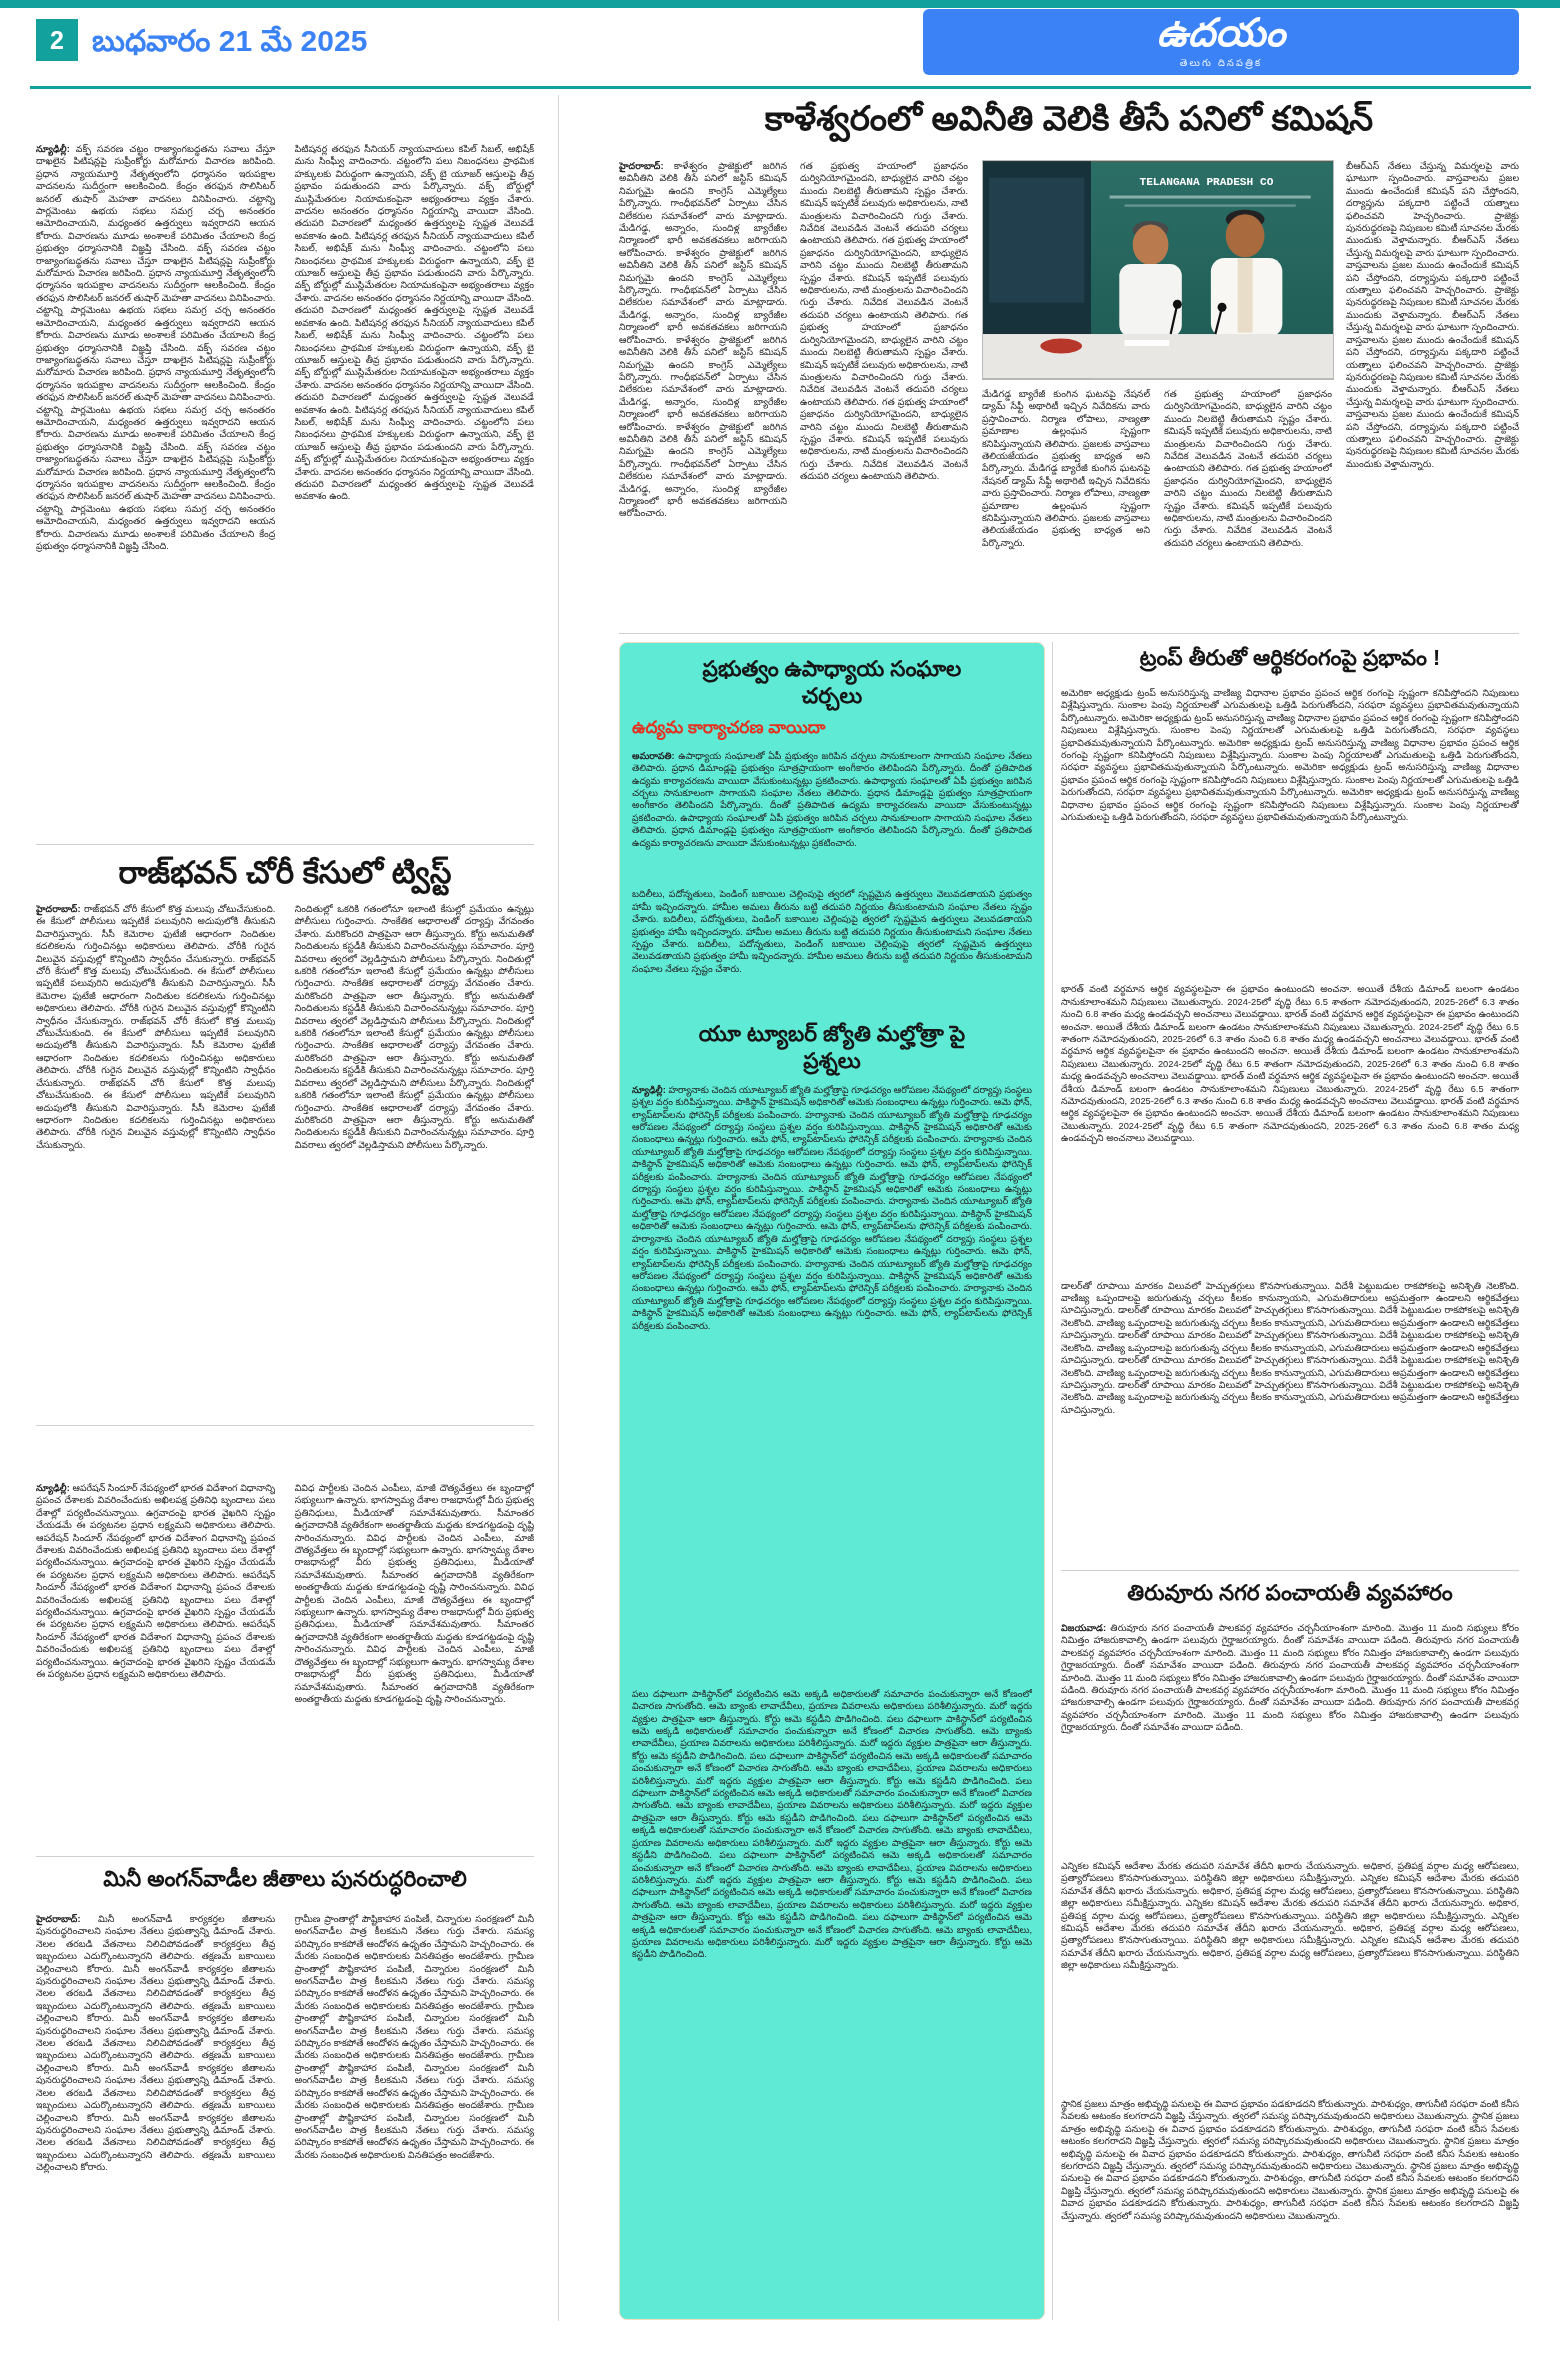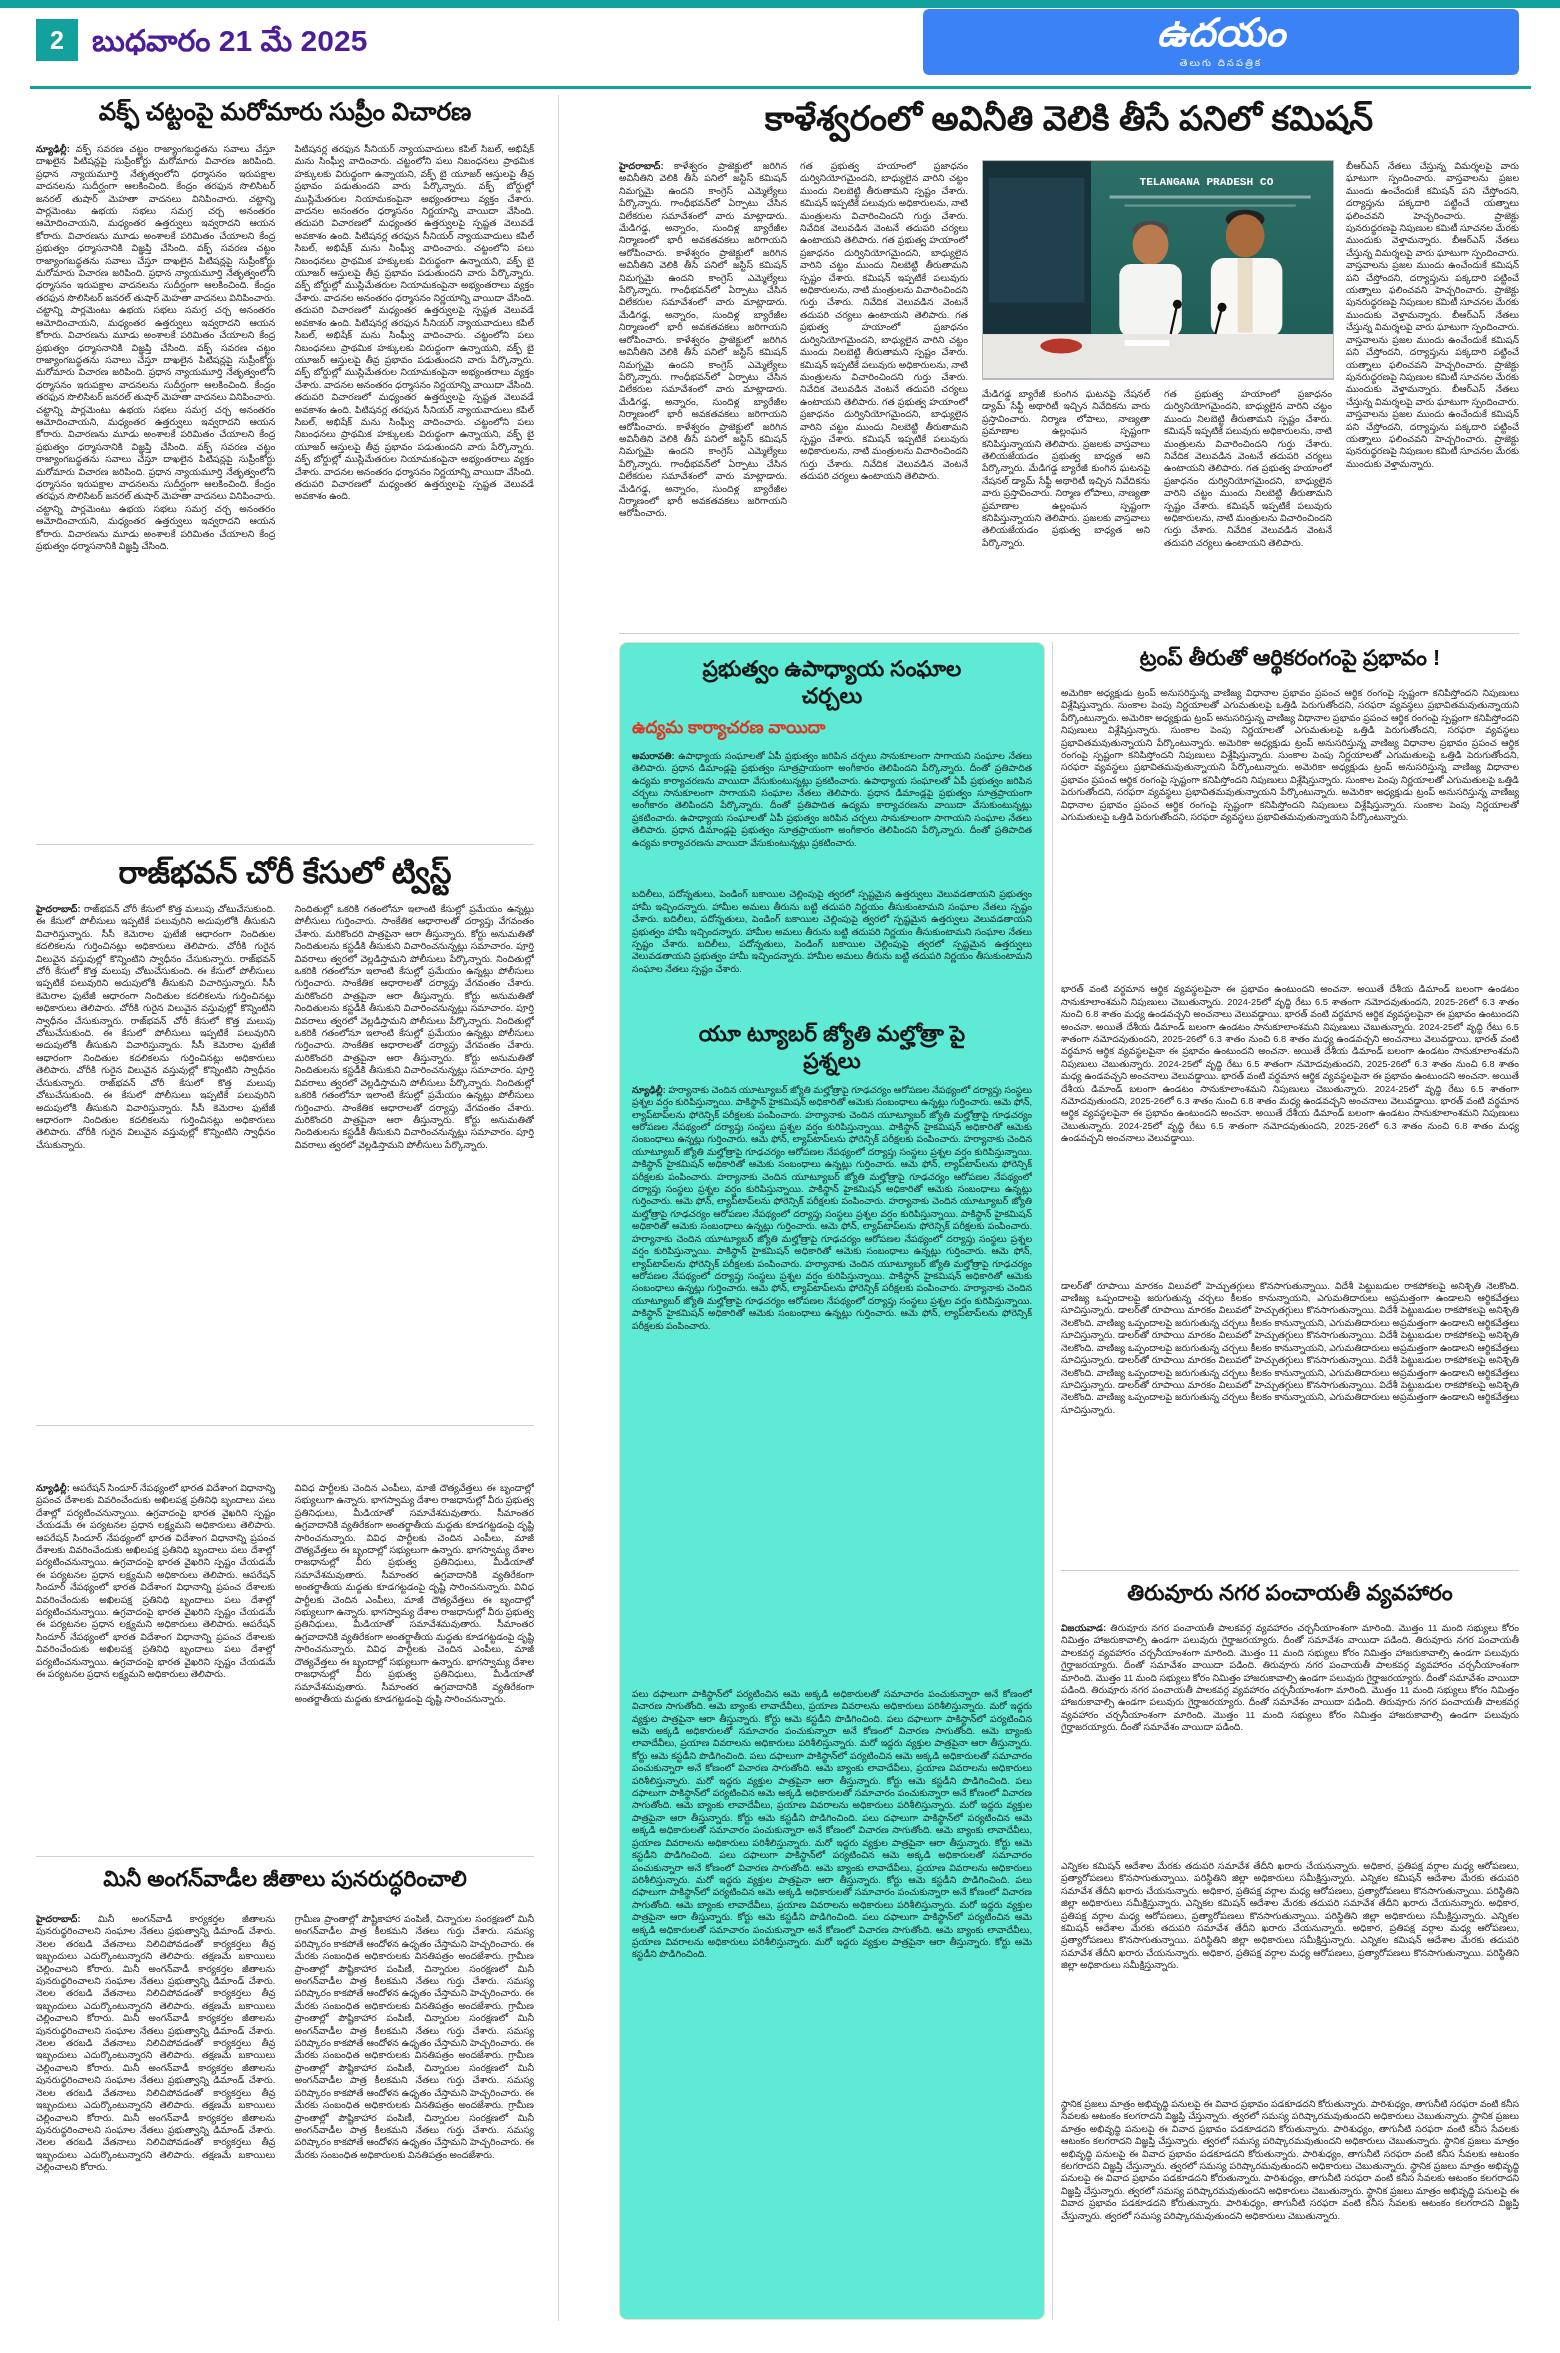--- a/index.html
+++ b/index.html
@@ -8,21 +8,21 @@
     font-family:"Liberation Sans", sans-serif; overflow:hidden; margin:0 auto;
   }
   .abs { position:absolute; }
 
   
   .topbar { background:#12a19c; }
   .pagenum {
     background:#12a19c; color:#fff; font-weight:bold; font-size:25px;
     display:flex; align-items:center; justify-content:center;
   }
-  .edition-date { font-weight:bold; font-size:30px; color:#4c1d95; }
+  .edition-date { font-weight:bold; font-size:30px; color:#3b82f6; }
   .masthead {
     background:#3b82f6; border-radius:6px; color:#fff; text-align:center;
     display:flex; flex-direction:column; align-items:center; justify-content:center;
   }
   .masthead .logo { font-size:39px; font-weight:bold; font-style:italic; line-height:1.05; }
   .masthead .tagline { font-size:9.7px; letter-spacing:2.2px; opacity:.92; margin-top:4px; }
   .hdr-rule { background:#12a19c; }
 
   
   .vrule { background:#d6d6d6; width:0.7px; }
@@ -76,21 +76,20 @@
   <div class="abs edition-date" style="left:92px;top:24px;width:522px;height:37px">బుధవారం 21 మే 2025</div>
   <div class="abs masthead" style="left:923px;top:9px;width:596px;height:66px">
     <div class="logo">ఉదయం</div>
     <div class="tagline">తెలుగు దినపత్రిక</div>
   </div>
   <div class="abs hdr-rule" style="left:30px;top:86px;width:1501px;height:3px"></div>
 
   <div class="abs vrule" style="left:558px;top:95px;height:2226px"></div>
   <div class="abs vrule" style="left:1052px;top:642px;height:1678px"></div>
 
-  <div class="abs headline h-md" style="left:36px;top:97px;width:498px;height:40px">వక్ఫ్ చట్టంపై మరోమారు సుప్రీం విచారణ</div>
   <div class="abs cols" style="left:36px;top:143px;width:498px;height:692px">
     <div class="bcol"><span class="dl">న్యూఢిల్లీ:</span> <span>వక్ఫ్ సవరణ చట్టం రాజ్యాంగబద్ధతను సవాలు చేస్తూ దాఖలైన పిటిషన్లపై సుప్రీంకోర్టు మరోమారు విచారణ జరిపింది. ప్రధాన న్యాయమూర్తి నేతృత్వంలోని ధర్మాసనం ఇరుపక్షాల వాదనలను సుదీర్ఘంగా ఆలకించింది. కేంద్రం తరఫున సొలిసిటర్ జనరల్ తుషార్ మెహతా వాదనలు వినిపించారు. చట్టాన్ని పార్లమెంటు ఉభయ సభలు సమగ్ర చర్చ అనంతరం ఆమోదించాయని, మధ్యంతర ఉత్తర్వులు ఇవ్వరాదని ఆయన కోరారు. విచారణను మూడు అంశాలకే పరిమితం చేయాలని కేంద్ర ప్రభుత్వం ధర్మాసనానికి విజ్ఞప్తి చేసింది. వక్ఫ్ సవరణ చట్టం రాజ్యాంగబద్ధతను సవాలు చేస్తూ దాఖలైన పిటిషన్లపై సుప్రీంకోర్టు మరోమారు విచారణ జరిపింది. ప్రధాన న్యాయమూర్తి నేతృత్వంలోని ధర్మాసనం ఇరుపక్షాల వాదనలను సుదీర్ఘంగా ఆలకించింది. కేంద్రం తరఫున సొలిసిటర్ జనరల్ తుషార్ మెహతా వాదనలు వినిపించారు. చట్టాన్ని పార్లమెంటు ఉభయ సభలు సమగ్ర చర్చ అనంతరం ఆమోదించాయని, మధ్యంతర ఉత్తర్వులు ఇవ్వరాదని ఆయన కోరారు. విచారణను మూడు అంశాలకే పరిమితం చేయాలని కేంద్ర ప్రభుత్వం ధర్మాసనానికి విజ్ఞప్తి చేసింది. వక్ఫ్ సవరణ చట్టం రాజ్యాంగబద్ధతను సవాలు చేస్తూ దాఖలైన పిటిషన్లపై సుప్రీంకోర్టు మరోమారు విచారణ జరిపింది. ప్రధాన న్యాయమూర్తి నేతృత్వంలోని ధర్మాసనం ఇరుపక్షాల వాదనలను సుదీర్ఘంగా ఆలకించింది. కేంద్రం తరఫున సొలిసిటర్ జనరల్ తుషార్ మెహతా వాదనలు వినిపించారు. చట్టాన్ని పార్లమెంటు ఉభయ సభలు సమగ్ర చర్చ అనంతరం ఆమోదించాయని, మధ్యంతర ఉత్తర్వులు ఇవ్వరాదని ఆయన కోరారు. విచారణను మూడు అంశాలకే పరిమితం చేయాలని కేంద్ర ప్రభుత్వం ధర్మాసనానికి విజ్ఞప్తి చేసింది. వక్ఫ్ సవరణ చట్టం రాజ్యాంగబద్ధతను సవాలు చేస్తూ దాఖలైన పిటిషన్లపై సుప్రీంకోర్టు మరోమారు విచారణ జరిపింది. ప్రధాన న్యాయమూర్తి నేతృత్వంలోని ధర్మాసనం ఇరుపక్షాల వాదనలను సుదీర్ఘంగా ఆలకించింది. కేంద్రం తరఫున సొలిసిటర్ జనరల్ తుషార్ మెహతా వాదనలు వినిపించారు. చట్టాన్ని పార్లమెంటు ఉభయ సభలు సమగ్ర చర్చ అనంతరం ఆమోదించాయని, మధ్యంతర ఉత్తర్వులు ఇవ్వరాదని ఆయన కోరారు. విచారణను మూడు అంశాలకే పరిమితం చేయాలని కేంద్ర ప్రభుత్వం ధర్మాసనానికి విజ్ఞప్తి చేసింది.</span></div>
     <div class="bcol"><span>పిటిషనర్ల తరఫున సీనియర్ న్యాయవాదులు కపిల్ సిబల్, అభిషేక్ మను సింఘ్వీ వాదించారు. చట్టంలోని పలు నిబంధనలు ప్రాథమిక హక్కులకు విరుద్ధంగా ఉన్నాయని, వక్ఫ్ బై యూజర్ ఆస్తులపై తీవ్ర ప్రభావం పడుతుందని వారు పేర్కొన్నారు. వక్ఫ్ బోర్డుల్లో ముస్లిమేతరుల నియామకంపైనా అభ్యంతరాలు వ్యక్తం చేశారు. వాదనల అనంతరం ధర్మాసనం నిర్ణయాన్ని వాయిదా వేసింది. తదుపరి విచారణలో మధ్యంతర ఉత్తర్వులపై స్పష్టత వెలువడే అవకాశం ఉంది. పిటిషనర్ల తరఫున సీనియర్ న్యాయవాదులు కపిల్ సిబల్, అభిషేక్ మను సింఘ్వీ వాదించారు. చట్టంలోని పలు నిబంధనలు ప్రాథమిక హక్కులకు విరుద్ధంగా ఉన్నాయని, వక్ఫ్ బై యూజర్ ఆస్తులపై తీవ్ర ప్రభావం పడుతుందని వారు పేర్కొన్నారు. వక్ఫ్ బోర్డుల్లో ముస్లిమేతరుల నియామకంపైనా అభ్యంతరాలు వ్యక్తం చేశారు. వాదనల అనంతరం ధర్మాసనం నిర్ణయాన్ని వాయిదా వేసింది. తదుపరి విచారణలో మధ్యంతర ఉత్తర్వులపై స్పష్టత వెలువడే అవకాశం ఉంది. పిటిషనర్ల తరఫున సీనియర్ న్యాయవాదులు కపిల్ సిబల్, అభిషేక్ మను సింఘ్వీ వాదించారు. చట్టంలోని పలు నిబంధనలు ప్రాథమిక హక్కులకు విరుద్ధంగా ఉన్నాయని, వక్ఫ్ బై యూజర్ ఆస్తులపై తీవ్ర ప్రభావం పడుతుందని వారు పేర్కొన్నారు. వక్ఫ్ బోర్డుల్లో ముస్లిమేతరుల నియామకంపైనా అభ్యంతరాలు వ్యక్తం చేశారు. వాదనల అనంతరం ధర్మాసనం నిర్ణయాన్ని వాయిదా వేసింది. తదుపరి విచారణలో మధ్యంతర ఉత్తర్వులపై స్పష్టత వెలువడే అవకాశం ఉంది. పిటిషనర్ల తరఫున సీనియర్ న్యాయవాదులు కపిల్ సిబల్, అభిషేక్ మను సింఘ్వీ వాదించారు. చట్టంలోని పలు నిబంధనలు ప్రాథమిక హక్కులకు విరుద్ధంగా ఉన్నాయని, వక్ఫ్ బై యూజర్ ఆస్తులపై తీవ్ర ప్రభావం పడుతుందని వారు పేర్కొన్నారు. వక్ఫ్ బోర్డుల్లో ముస్లిమేతరుల నియామకంపైనా అభ్యంతరాలు వ్యక్తం చేశారు. వాదనల అనంతరం ధర్మాసనం నిర్ణయాన్ని వాయిదా వేసింది. తదుపరి విచారణలో మధ్యంతర ఉత్తర్వులపై స్పష్టత వెలువడే అవకాశం ఉంది.</span></div>
   </div>
 
   <div class="abs hrule" style="left:36px;top:844px;width:498px"></div>
 
   <div class="abs headline h-lg" style="left:36px;top:854px;width:498px;height:42px">రాజ్‌భవన్ చోరీ కేసులో ట్విస్ట్</div>
   <div class="abs cols" style="left:36px;top:903px;width:498px;height:513px">
     <div class="bcol"><span class="dl">హైదరాబాద్:</span> <span>రాజ్‌భవన్ చోరీ కేసులో కొత్త మలుపు చోటుచేసుకుంది. ఈ కేసులో పోలీసులు ఇప్పటికే పలువురిని అదుపులోకి తీసుకుని విచారిస్తున్నారు. సీసీ కెమెరాల ఫుటేజీ ఆధారంగా నిందితుల కదలికలను గుర్తించినట్లు అధికారులు తెలిపారు. చోరీకి గురైన విలువైన వస్తువుల్లో కొన్నింటిని స్వాధీనం చేసుకున్నారు. రాజ్‌భవన్ చోరీ కేసులో కొత్త మలుపు చోటుచేసుకుంది. ఈ కేసులో పోలీసులు ఇప్పటికే పలువురిని అదుపులోకి తీసుకుని విచారిస్తున్నారు. సీసీ కెమెరాల ఫుటేజీ ఆధారంగా నిందితుల కదలికలను గుర్తించినట్లు అధికారులు తెలిపారు. చోరీకి గురైన విలువైన వస్తువుల్లో కొన్నింటిని స్వాధీనం చేసుకున్నారు. రాజ్‌భవన్ చోరీ కేసులో కొత్త మలుపు చోటుచేసుకుంది. ఈ కేసులో పోలీసులు ఇప్పటికే పలువురిని అదుపులోకి తీసుకుని విచారిస్తున్నారు. సీసీ కెమెరాల ఫుటేజీ ఆధారంగా నిందితుల కదలికలను గుర్తించినట్లు అధికారులు తెలిపారు. చోరీకి గురైన విలువైన వస్తువుల్లో కొన్నింటిని స్వాధీనం చేసుకున్నారు. రాజ్‌భవన్ చోరీ కేసులో కొత్త మలుపు చోటుచేసుకుంది. ఈ కేసులో పోలీసులు ఇప్పటికే పలువురిని అదుపులోకి తీసుకుని విచారిస్తున్నారు. సీసీ కెమెరాల ఫుటేజీ ఆధారంగా నిందితుల కదలికలను గుర్తించినట్లు అధికారులు తెలిపారు. చోరీకి గురైన విలువైన వస్తువుల్లో కొన్నింటిని స్వాధీనం చేసుకున్నారు.</span></div>

